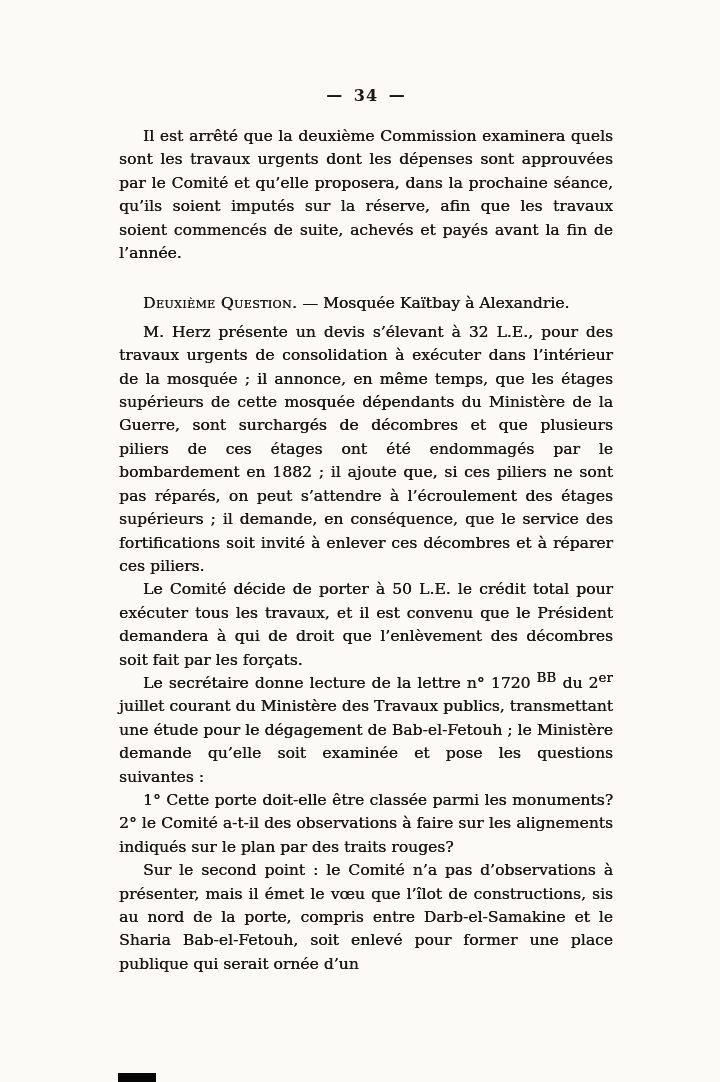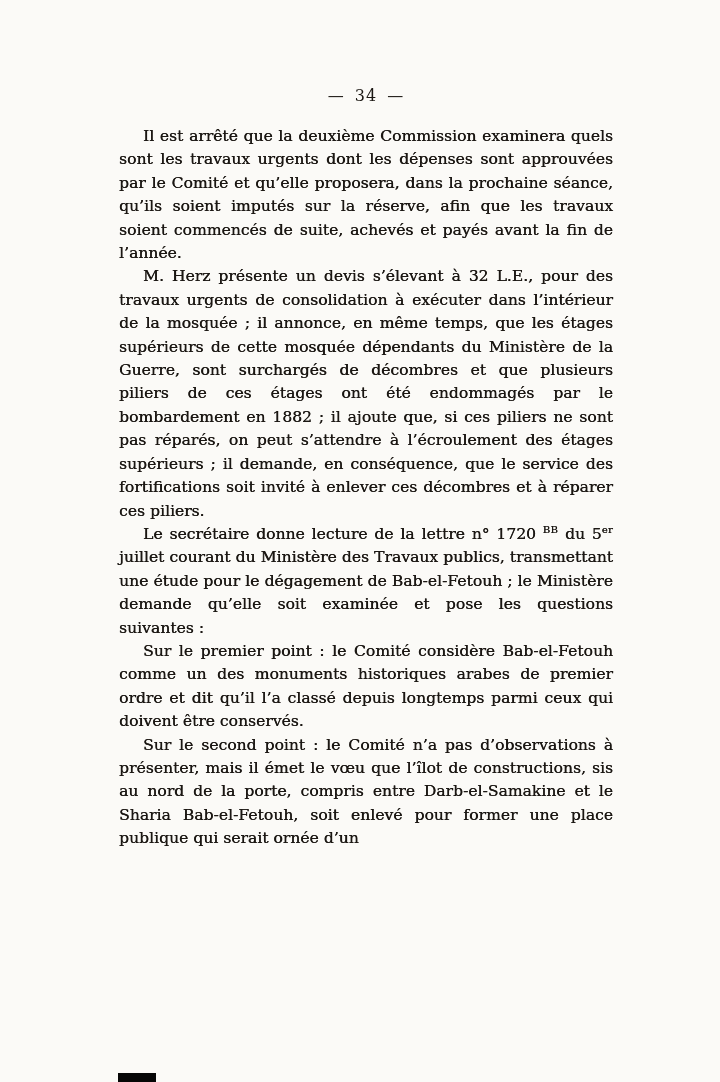--- a/index.html
+++ b/index.html
@@ -18,21 +18,21 @@
 
   .content {
     position: absolute;
     left: 119px;
     top: 86px;
     width: 494px;
   }
 
   .page-number {
     text-align: center;
-    font-weight: normal;
+    font-weight: bold;
     font-size: 16px;
     letter-spacing: 1px;
     word-spacing: 4px;
     margin-bottom: 20px;
   }
 
   .para {
     font-size: 15.6px;
     line-height: 23.4px;
     text-align: justify;
@@ -48,21 +48,21 @@
     margin-bottom: 5px;
     text-shadow: 0.3px 0 0 currentColor;
   }
 
   .heading .sc {
     font-variant: small-caps;
     letter-spacing: 0.4px;
   }
 
   sup {
-    font-size: 10px;
+    font-size: 13px;
     line-height: 0;
     letter-spacing: 0.3px;
     margin-top: 32px;
   }
 
   .artifact {
     position: absolute;
     left: 118px;
     bottom: 0;
     width: 38px;
@@ -73,28 +73,30 @@
 </head>
 <body>
 
 <div class="page">
   <div class="content">
 
     <div class="page-number">— 34 —</div>
 
     <p class="para">Il est arrêté que la deuxième Commission examinera quels sont les travaux urgents dont les dépenses sont approuvées par le Comité et qu’elle proposera, dans la prochaine séance, qu’ils soient imputés sur la réserve, afin que les travaux soient commencés de suite, achevés et payés avant la fin de l’année.</p>
 
+    <p class="heading"><span class="sc">Deuxième Question.</span><span> — Mosquée Kaïtbay à Alexandrie.</span></p>
 
     <p class="para">M. Herz présente un devis s’élevant à 32 L.E., pour des travaux urgents de consolidation à exécuter dans l’intérieur de la mosquée ; il annonce, en même temps, que les étages supérieurs de cette mosquée dépendants du Ministère de la Guerre, sont surchargés de décombres et que plusieurs piliers de ces étages ont été endommagés par le bombardement en 1882 ; il ajoute que, si ces piliers ne sont pas réparés, on peut s’attendre à l’écroulement des étages supérieurs ; il demande, en conséquence, que le service des fortifications soit invité à enlever ces décombres et à réparer ces piliers.</p>
 
+    <p class="para">Le Comité décide de porter à 50 L.E. le crédit total pour exécuter tous les travaux, et il est convenu que le Président demandera à qui de droit que l’enlèvement des décombres soit fait par les forçats.</p>
 
 
-    <p class="para"><span>Le secrétaire donne lecture de la lettre n° 1720 </span><sup>BB</sup><span> du 5</span><sup>er</sup><span> juillet courant du Ministère des Travaux publics, transmettant une étude pour le dégagement de Bab-el-Fetouh ; le Ministère demande qu’elle soit examinée et pose les questions suivantes :</span></p>
+    <p class="para"><span>Le secrétaire donne lecture de la lettre n° 1720 </span><sup>BB</sup><span> du 2</span><sup>er</sup><span> juillet courant du Ministère des Travaux publics, transmettant une étude pour le dégagement de Bab-el-Fetouh ; le Ministère demande qu’elle soit examinée et pose les questions suivantes :</span></p>
 
+    <p class="para">1° Cette porte doit-elle être classée parmi les monuments? 2° le Comité a-t-il des observations à faire sur les alignements indiqués sur le plan par des traits rouges?</p>
 
-    <p class="para">Sur le premier point : le Comité considère Bab-el-Fetouh comme un des monuments historiques arabes de premier ordre et dit qu’il l’a classé depuis longtemps parmi ceux qui doivent être conservés.</p>
 
     <p class="para">Sur le second point : le Comité n’a pas d’observations à présenter, mais il émet le vœu que l’îlot de constructions, sis au nord de la porte, compris entre Darb-el-Samakine et le Sharia Bab-el-Fetouh, soit enlevé pour former une place publique qui serait ornée d’un</p>
 
   </div>
 
   <div class="artifact"></div>
 </div>
 
 </body></html>

